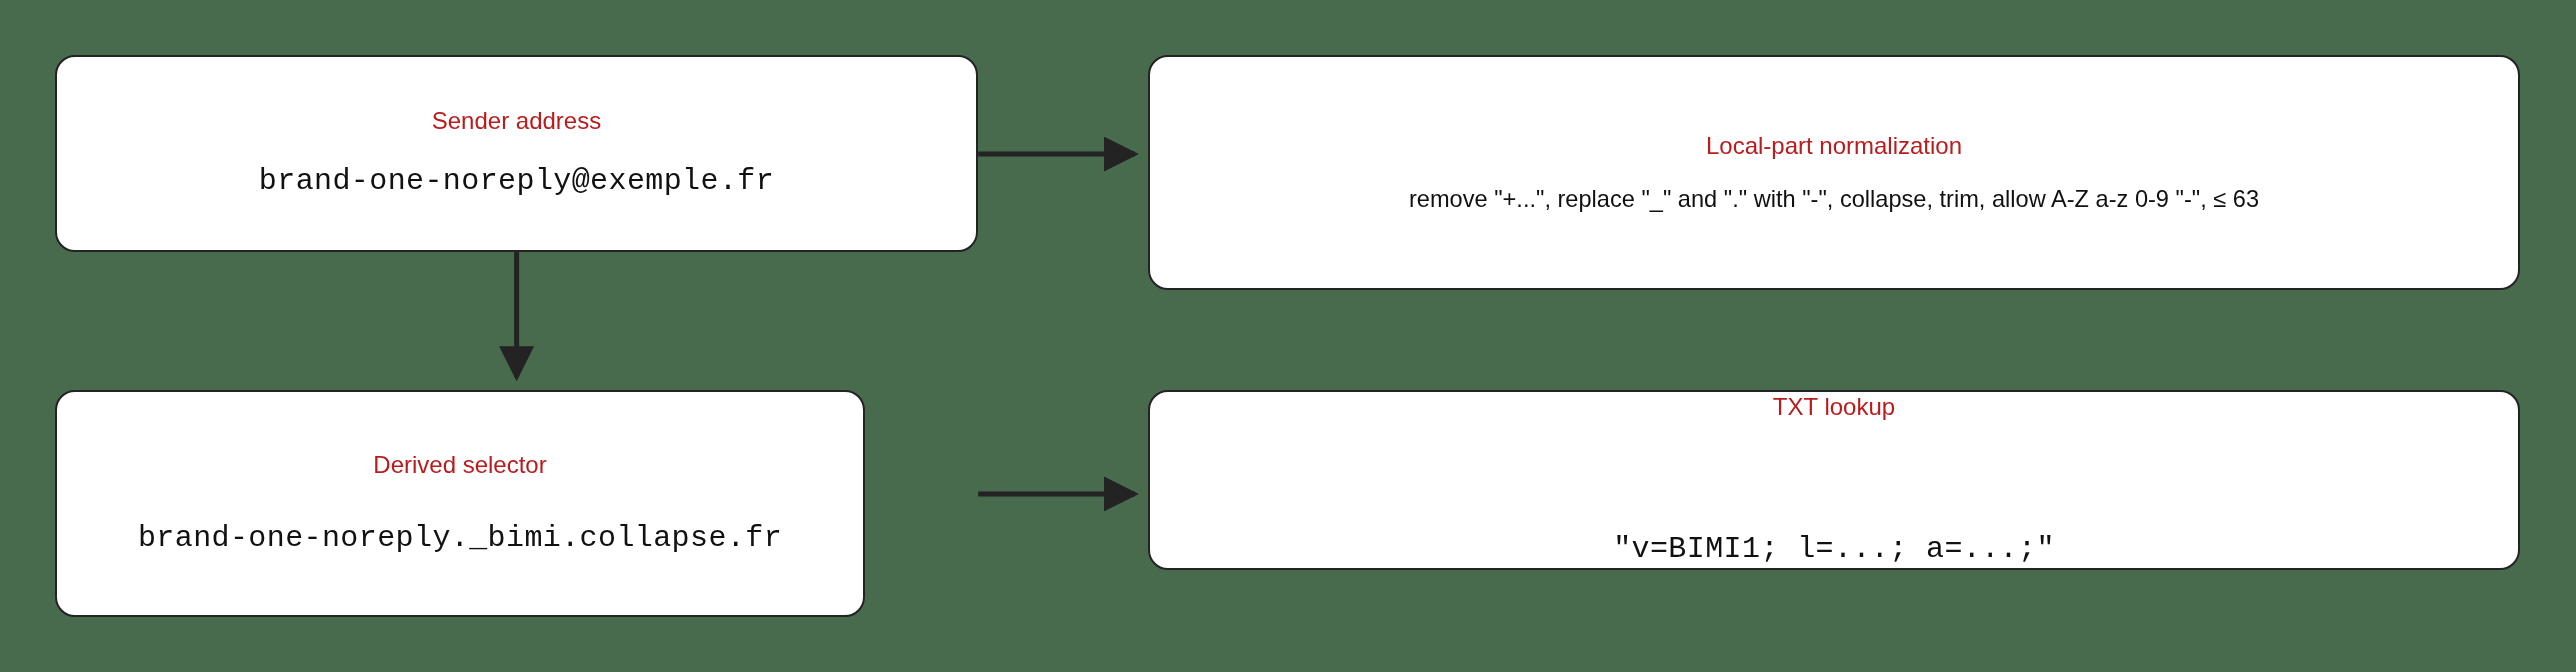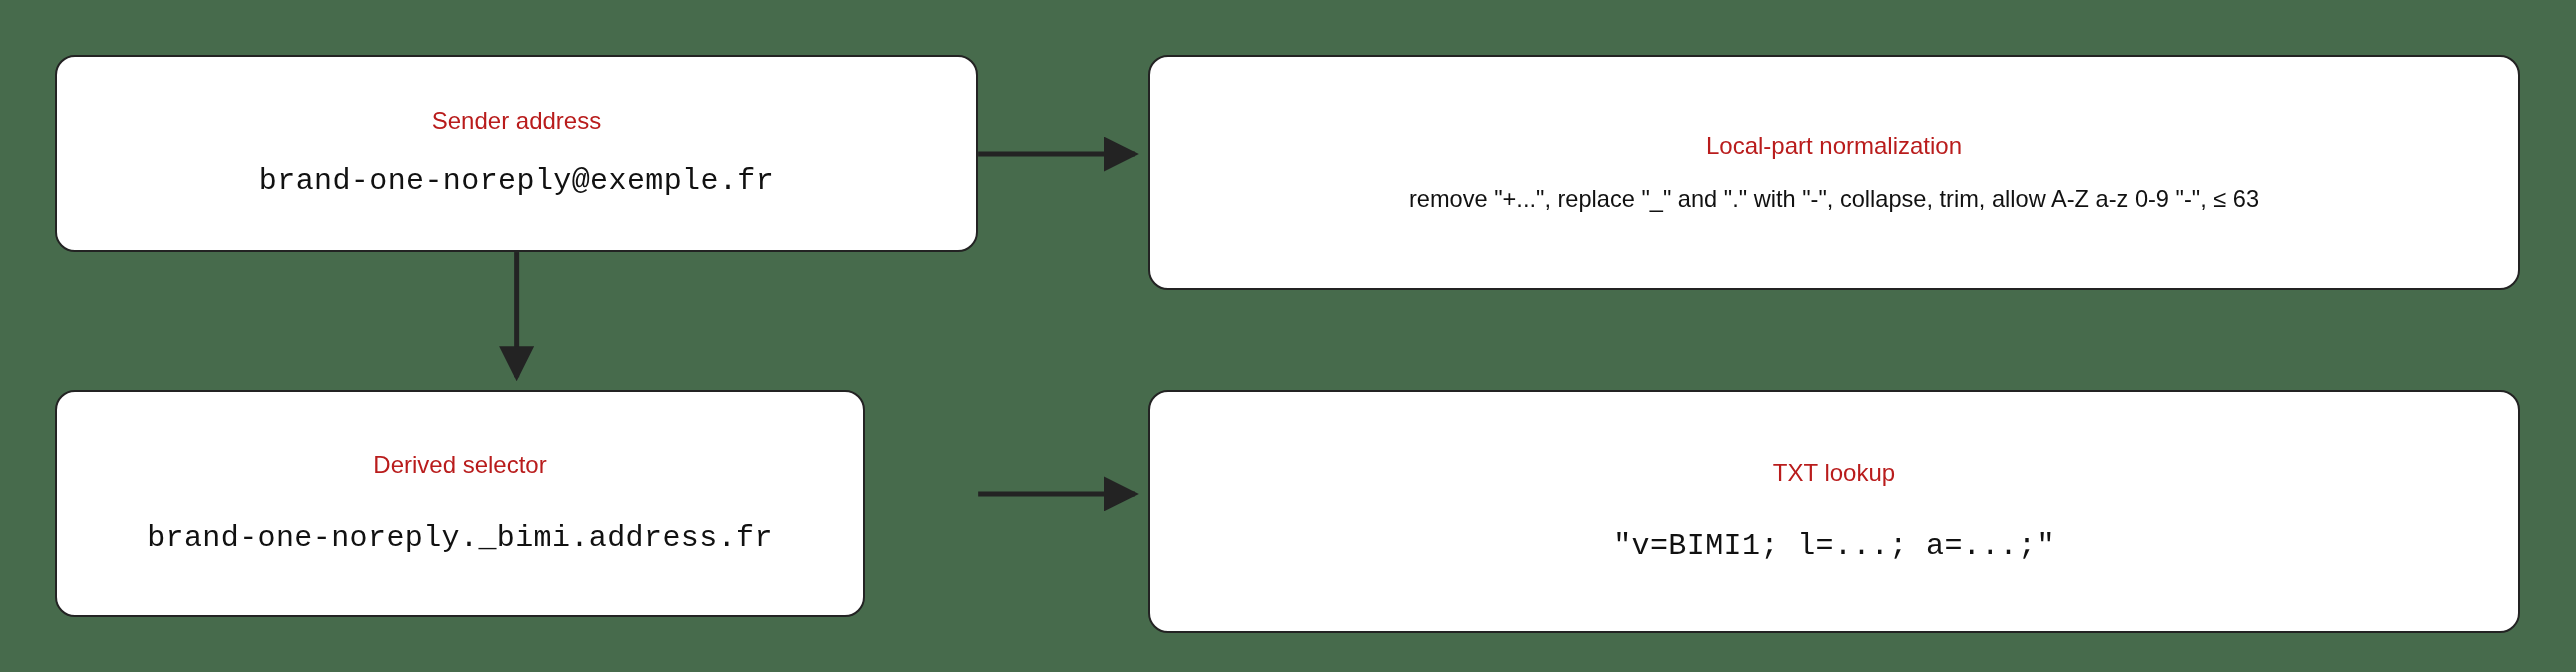--- a/index.html
+++ b/index.html
@@ -61,21 +61,21 @@
   }
   .node-detail.sans {
     font-family: "Liberation Sans", sans-serif;
     font-size: 23.6px;
   }
 
   
   #node-sender-address      { left: 55px;   top: 55px;  width: 923px; height: 197px; }
   #node-local-part-norm     { left: 1148px; top: 55px;  width: 1372px; height: 235px; }
   #node-derived-selector    { left: 55px;   top: 390px; width: 810px; height: 227px; }
-  #node-txt-lookup          { left: 1148px; top: 390px; width: 1372px; height: 243px; }
+  #node-txt-lookup          { left: 1148px; top: 390px; width: 1372px; height: 180px; justify-content: space-between; }
 
   #node-sender-address .node-title      { margin-bottom: 27px; }
   #node-local-part-norm .node-title     { margin-bottom: 24px; }
   #node-derived-selector .node-title    { margin-bottom: 40px; }
   #node-txt-lookup .node-title          { margin-bottom: 40px; }
 </style>
 </head>
 <body>
 
 <div id="diagram">
@@ -105,21 +105,21 @@
     <div class="node-detail mono">brand-one-noreply@exemple.fr</div>
   </div>
 
   <div class="node" id="node-local-part-norm">
     <div class="node-title">Local-part normalization</div>
     <div class="node-detail sans">remove "+...", replace "_" and "." with "-", collapse, trim, allow A-Z a-z 0-9 "-", ≤ 63</div>
   </div>
 
   <div class="node" id="node-derived-selector">
     <div class="node-title">Derived selector</div>
-    <div class="node-detail mono">brand-one-noreply._bimi.address.fr</div>
+    <div class="node-detail mono">brand-one-noreply._bimi.collapse.fr</div>
   </div>
 
   <div class="node" id="node-txt-lookup">
     <div class="node-title">TXT lookup</div>
     <div class="node-detail mono">"v=BIMI1; l=...; a=...;"</div>
   </div>
 
 </div>
 
 

